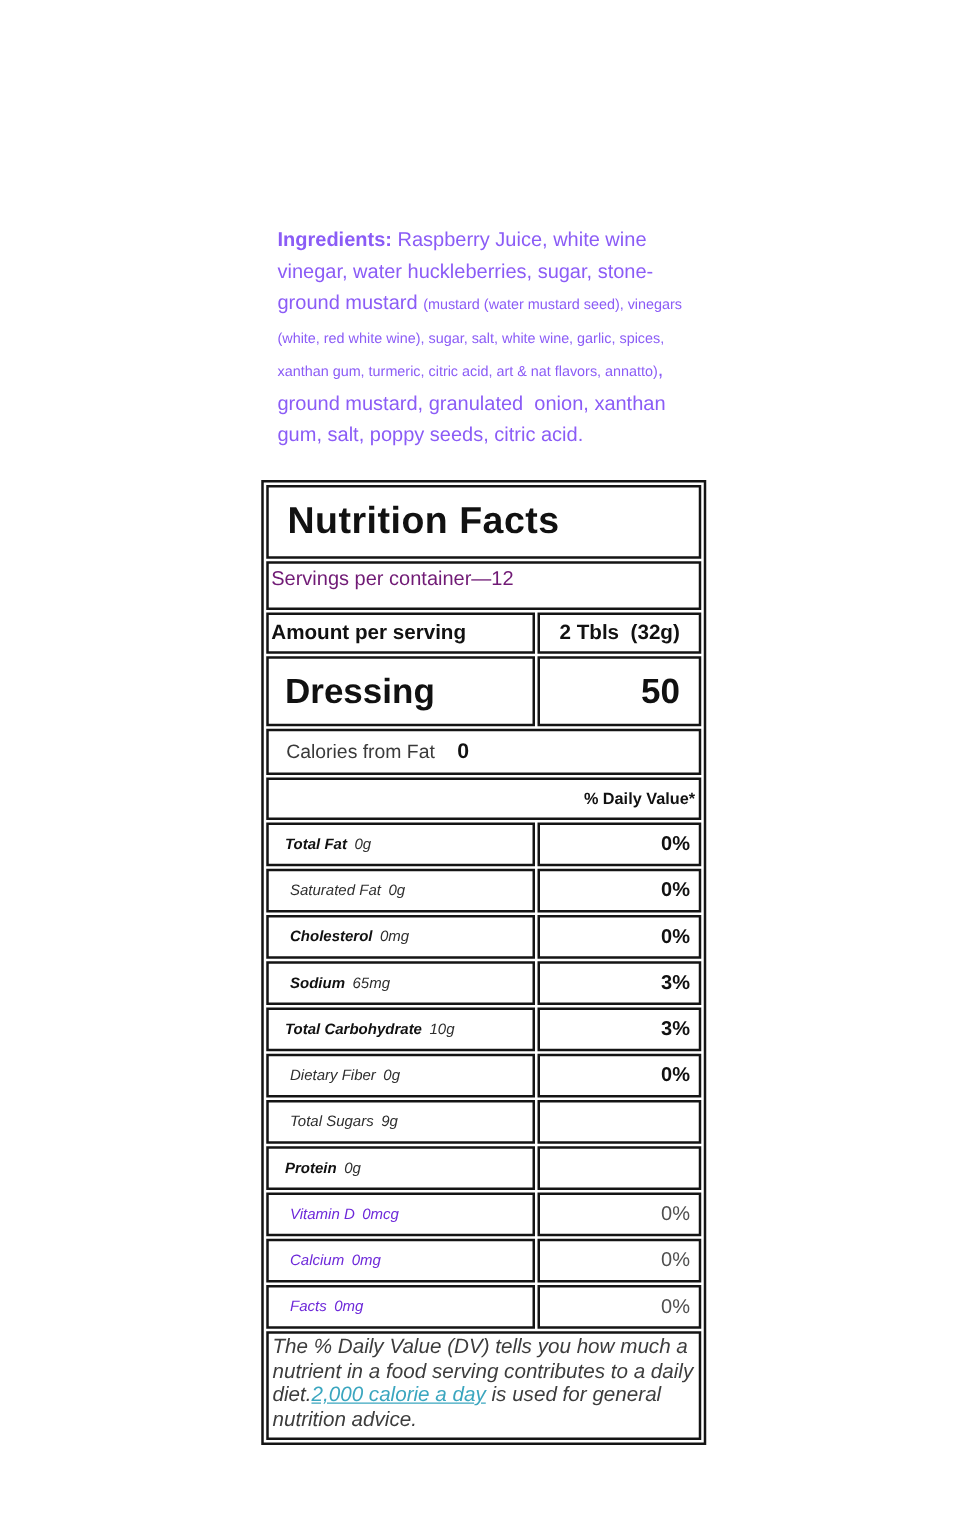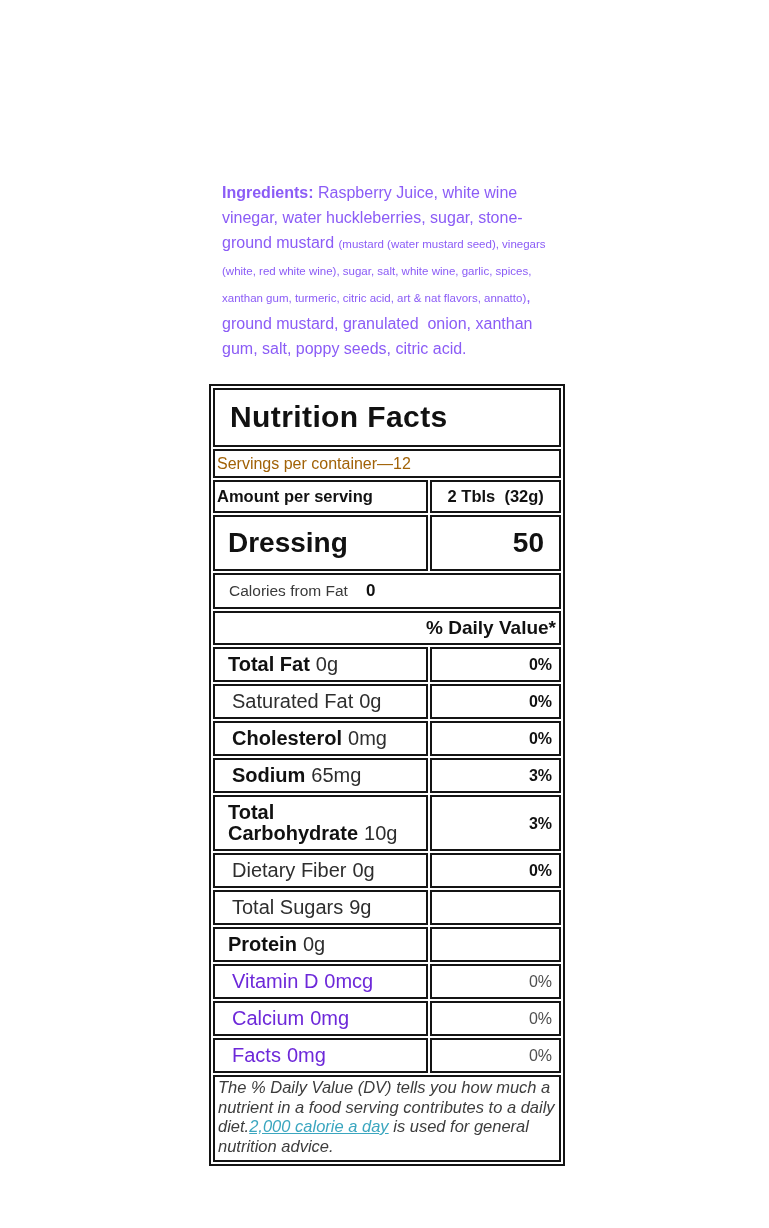--- a/index.html
+++ b/index.html
@@ -71,22 +71,22 @@
 
   .nf-header {
     font-size: 30px;
     font-weight: 700;
     letter-spacing: 0.4px;
     padding: 8px 4px 9px 15px;
     line-height: 38px;
   }
   .servings {
     font-size: 16px;
-    color: #a16207;
-    padding: 2px 2px 1px 2px;
+    color: #701a75;
+    padding: 2px 2px 11px 2px;
     line-height: 22px;
   }
   .amount-label {
     font-weight: 700;
     font-size: 16.5px;
     padding: 3px 2px;
     line-height: 23px;
   }
   .serving-size {
     font-weight: 700;
@@ -115,30 +115,31 @@
     line-height: 22px;
   }
   .cal-fat .val {
     font-weight: 700;
     color: #111;
     font-size: 17px;
     margin-left: 18px;
   }
   .dv-head {
     font-weight: 700;
-    font-size: 19px;
+    font-size: 13px;
     text-align: right;
     padding: 4px 3px;
     line-height: 22px;
   }
   .nutr {
-    font-size: 20px;
+    font-size: 12px;
     color: #2e2e2e;
     padding: 5px 2px 5px 13px;
     line-height: 21px;
+    font-style: italic;
   }
   .nutr .amt { margin-left: 6px; }
   tr.bold-name .name { font-weight: 700; color: #111; }
   tr.indent .nutr { padding-left: 17px; }
   .dv {
     font-size: 16px;
     font-weight: 700;
     text-align: right;
     padding: 5px 7px 5px 2px;
     color: #111;

